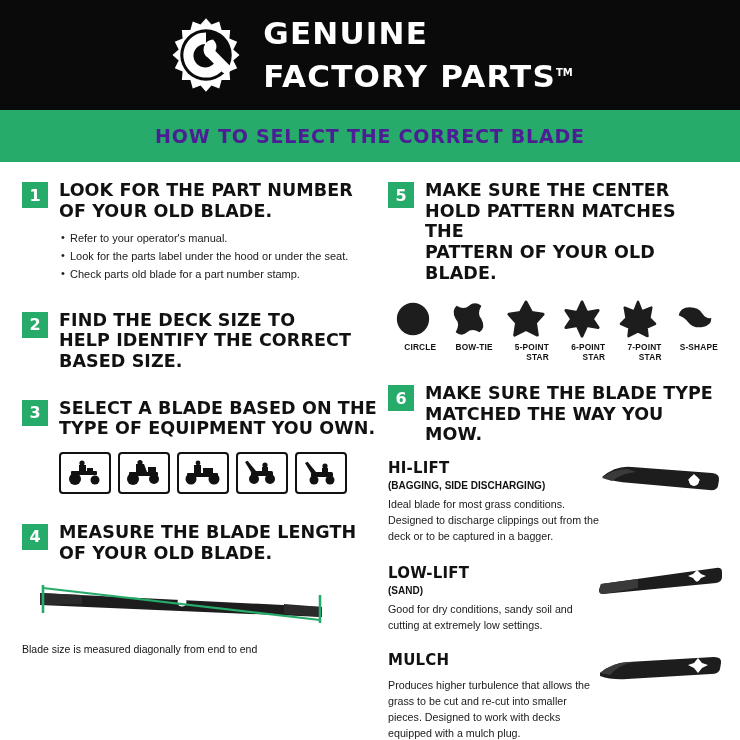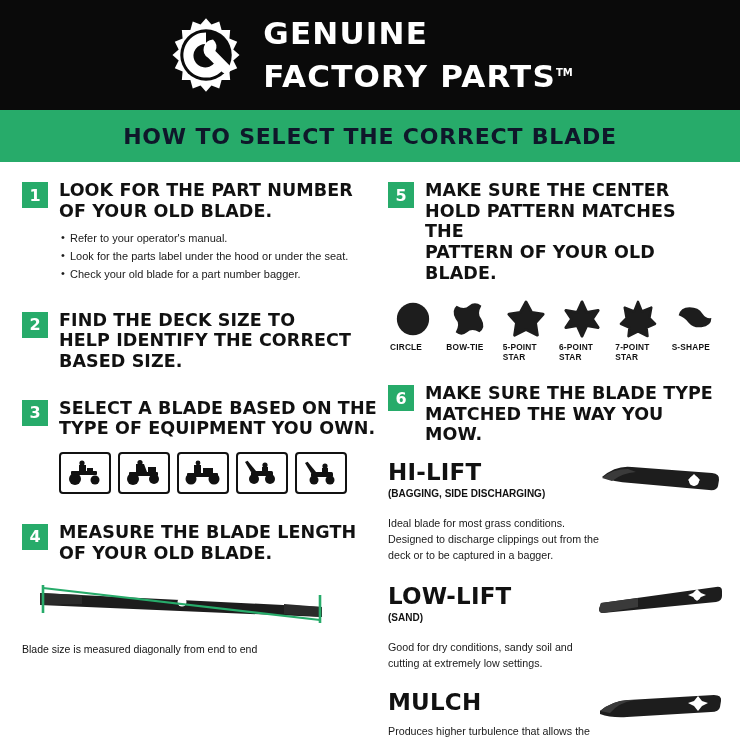--- a/index.html
+++ b/index.html
@@ -28,21 +28,21 @@
     font-family: "DejaVu Sans", sans-serif; margin-top: 12px;
   }
   .tm { font-size: 10px; vertical-align: super; letter-spacing: 0; }
 
   
   .title-bar {
     height: 52px; background: #27ab6a;
     display: flex; align-items: center; justify-content: center;
   }
   .title-bar h1 {
-    color: #0f172a; font-size: 22px; font-weight: bold; letter-spacing: 0.8px;
+    color: #4c1d95; font-size: 19px; font-weight: bold; letter-spacing: 0.8px;
     font-family: "DejaVu Sans", sans-serif;
   }
 
   
   .body { position: relative; padding: 18px 22px 0 22px; display: flex; }
   .col-left { width: 360px; position: relative; }
   .col-right { width: 336px; position: relative; padding-left: 6px; }
 
   .step { display: flex; margin-bottom: 4px; }
   .num {
@@ -75,35 +75,35 @@
 
   
   .measure-wrap { margin-top: 14px; margin-left: 0px; }
   .measure-cap {
     font-size: 10.5px; color: #111; margin-top: 10px; 
     width: 330px;
   }
 
   
   .holes { display: flex; gap: 10px; margin-top: 14px; margin-left: 2px; }
-  .hole { width: 48px; text-align: left; }
+  .hole { width: 48px; text-align: right; }
   .hole-shape { height: 44px; display: flex; align-items: center; justify-content: center; }
   .hole-label {
     font-size: 8.3px; font-weight: bold; color: #111; line-height: 1.2;
     letter-spacing: 0.2px; margin-top: 2px;
   }
 
   
   .btype { margin-top: 14px; position: relative; }
   .btype-name {
-    font-size: 23px; font-weight: bold; color: #111;
+    font-size: 15px; font-weight: bold; color: #111;
     font-family: "DejaVu Sans", sans-serif; letter-spacing: 0.2px;
   }
   .btype-sub { font-size: 10px; font-weight: bold; color: #111; margin-top: 3px; }
-  .btype-desc { font-size: 10.7px; color: #1a1a1a; line-height: 1.5; margin-top: 16px; width: 212px; }
+  .btype-desc { font-size: 10.7px; color: #1a1a1a; line-height: 1.5; margin-top: 5px; width: 212px; }
   .btype-img { position: absolute; right: -4px; top: -2px; }
 
   .sec6-title { margin-top: 10px; }
 </style>
 </head>
 <body>
 
 <div class="page">
 
   <div class="header">
@@ -136,21 +136,21 @@
       <div class="step">
         <div class="num">1</div>
         <div class="step-body">
           <div class="step-title">
             <div>LOOK FOR THE PART NUMBER</div>
             <div>OF YOUR OLD BLADE.</div>
           </div>
           <ul class="bullets">
             <li>Refer to your operator's manual.</li>
             <li>Look for the parts label under the hood or under the seat.</li>
-            <li>Check your old blade for a part number bagger.</li>
+            <li>Check parts old blade for a part number stamp.</li>
           </ul>
         </div>
       </div>
 
       <div class="step" style="margin-top:26px;">
         <div class="num">2</div>
         <div class="step-body">
           <div class="step-title">
             <div>FIND THE DECK SIZE TO</div>
             <div>HELP IDENTIFY THE CORRECT</div>

